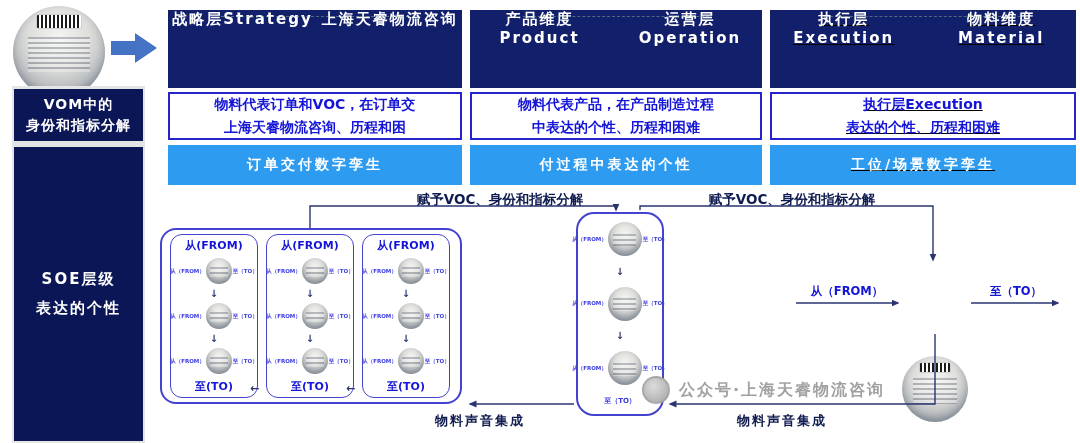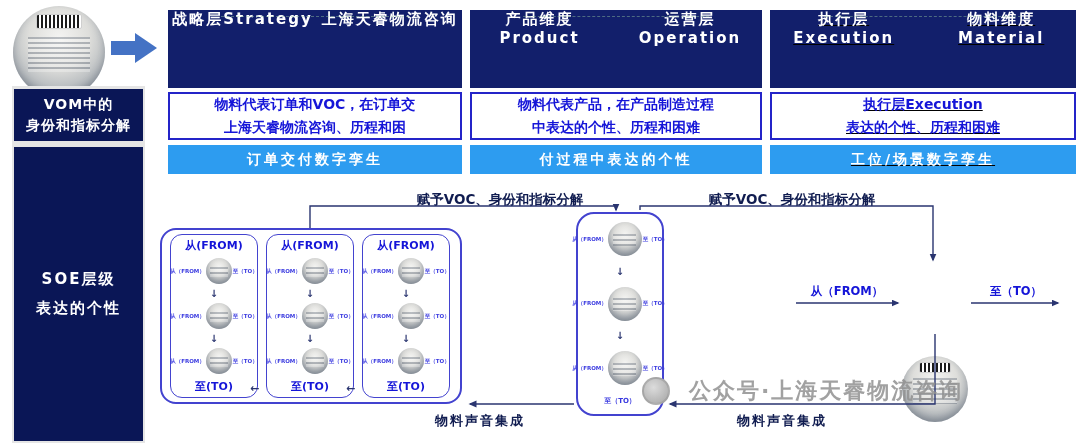--- a/index.html
+++ b/index.html
@@ -45,21 +45,21 @@
     text-align:center; font-weight:bold; font-size:15px; letter-spacing:2px;
   }
   .col-header::before { content:""; position:absolute; left:18%; right:18%; top:6px;
     border-top:1px dashed rgba(150,200,160,.45); }
   .col-body {
     margin-top:4px; height:48px; background:#fff; border:2px solid var(--box-border,#2424c8);
     display:flex; align-items:center; justify-content:center; flex-direction:column;
     text-align:center; color:var(--body-text-blue,#1515d8); font-weight:bold; font-size:14px; line-height:23px;
   }
   .col-bar {
-    margin-top:5px; height:29px; background:var(--accent-bar,#2d9cf0); color:#fff; font-weight:bold;
+    margin-top:5px; height:40px; background:var(--accent-bar,#2d9cf0); color:#fff; font-weight:bold;
     font-size:14px; display:flex; align-items:center; justify-content:center; letter-spacing:3px;
   }
 
   
   .group-rect { position:absolute; border:2px solid var(--outline,#4343cf); border-radius:16px; background:#fff; z-index:4; }
   .inner-rect { position:absolute; border:1.5px solid var(--outline,#4343cf); border-radius:12px; z-index:5;
     display:flex; flex-direction:column; align-items:center; justify-content:space-between; padding:3px 0; }
   .flow-label { color:var(--body-text-blue,#1515d8); font-weight:bold; font-size:11px; white-space:nowrap; }
   .v-arr { color:#2a3570; font-size:10px; line-height:9px; font-weight:bold; }
   .pc-row { display:flex; align-items:center; gap:1px; }
@@ -68,22 +68,22 @@
   .h-flow-label { position:absolute; color:var(--body-text-blue,#1515d8); font-weight:bold; font-size:11.5px;
     white-space:nowrap; text-align:center; z-index:6; }
   .annotation { position:absolute; transform:translateX(-50%); color:var(--annotation,#101c50);
     font-weight:bold; font-size:13.5px; white-space:nowrap; z-index:6; }
   .integration { position:absolute; transform:translateX(-50%); color:var(--annotation,#101c50);
     font-weight:bold; font-size:13px; letter-spacing:2px; white-space:nowrap; z-index:6; }
   .h-arr { position:absolute; color:#2a3570; font-size:11px; font-weight:bold; z-index:6; }
 
   .overlay { position:absolute; left:0; top:0; pointer-events:none; z-index:6; }
 
-  .watermark { position:absolute; left:642px; top:376px; display:flex; align-items:center; gap:19px;
-    color:rgba(145,145,145,.85); font-size:22px; font-weight:bold; letter-spacing:2px; z-index:30; }
+  .watermark { position:absolute; left:642px; top:376px; display:flex; align-items:center; gap:9px;
+    color:rgba(145,145,145,.85); font-size:16px; font-weight:bold; letter-spacing:2px; z-index:30; }
   .wm-logo { width:28px; height:28px; border-radius:50%;
     background:radial-gradient(circle at 40% 35%, #dcdcdc, #a5a5a5); border:2px solid rgba(150,150,150,.5); }
 </style>
 </head>
 <body>
 
 <div class="canvas">
 
   <div class="photo-circle abs" style="left:13px; top:6px; width:92px; height:92px;">
     <div class="barcode" style="width:46px; height:15px;"></div>

